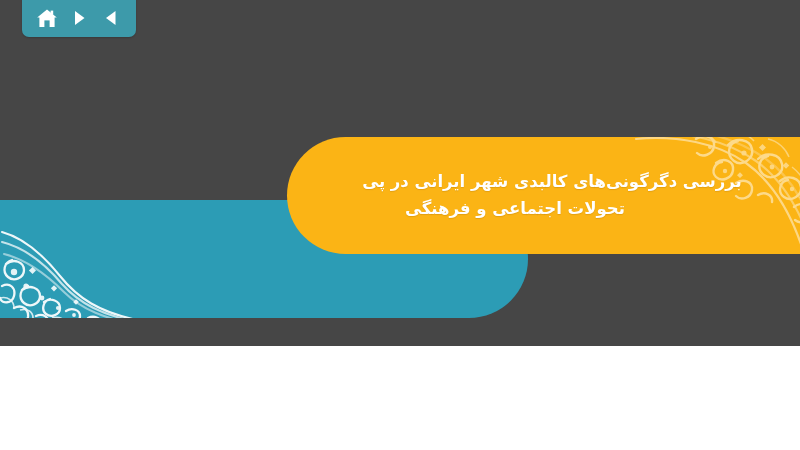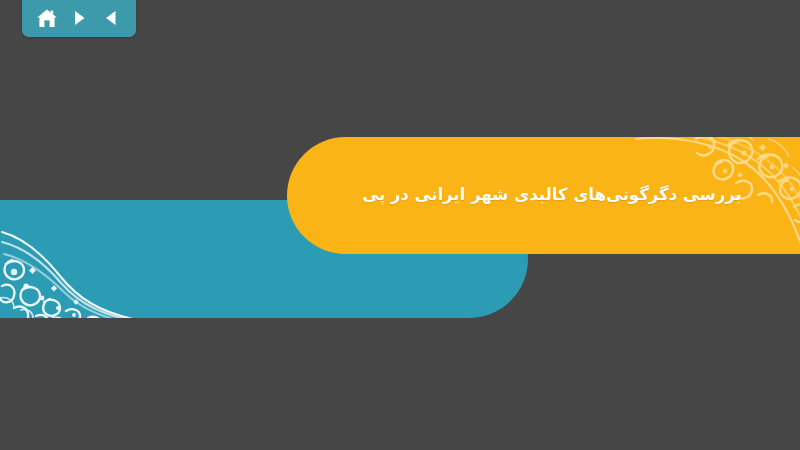--- a/index.html
+++ b/index.html
@@ -3,21 +3,21 @@
 <meta charset="utf-8">
 <title>Slide</title>
 <style>
   * { margin:0; padding:0; box-sizing:border-box; }
   html, body {
     width:800px; height:450px; overflow:hidden;
     font-family:"DejaVu Sans", sans-serif;
   }
   #stage {
     position:relative;
-    width:800px; height:450px;
+    width:800px; height:346px;
     background:#464646;
     overflow:hidden;
   }
 
   
   #navbar {
     position:absolute;
     left:22px; top:-14px;
     width:114px; height:51px;
     background:#3d9aaa;
@@ -162,20 +162,21 @@
         <path d="M58 0 C70 -2 80 2 84 10"></path>
         <path d="M96 0 C106 -2 116 1 122 8"></path>
         <path d="M136 6 C146 8 154 16 157 24"></path>
         <path d="M160 34 C168 40 174 50 176 60"></path>
         <path d="M178 72 C182 82 184 94 184 106"></path>
       </g>
     </svg>
 
     <div id="title-block">
       <div class="title-line l1">بررسی دگرگونی‌های کالبدی شهر ایرانی در پی</div>
+      <div class="title-line l2">تحولات اجتماعی و فرهنگی</div>
     </div>
   </div>
 
   <div id="navbar">
     <div class="navbtn" title="">
       <svg width="20" height="20" viewBox="0 0 20 20">
         <path d="M14.5 3 L5 10 L14.5 17 Z" fill="#ffffff"></path>
       </svg>
     </div>
     <div class="navbtn" title="">

